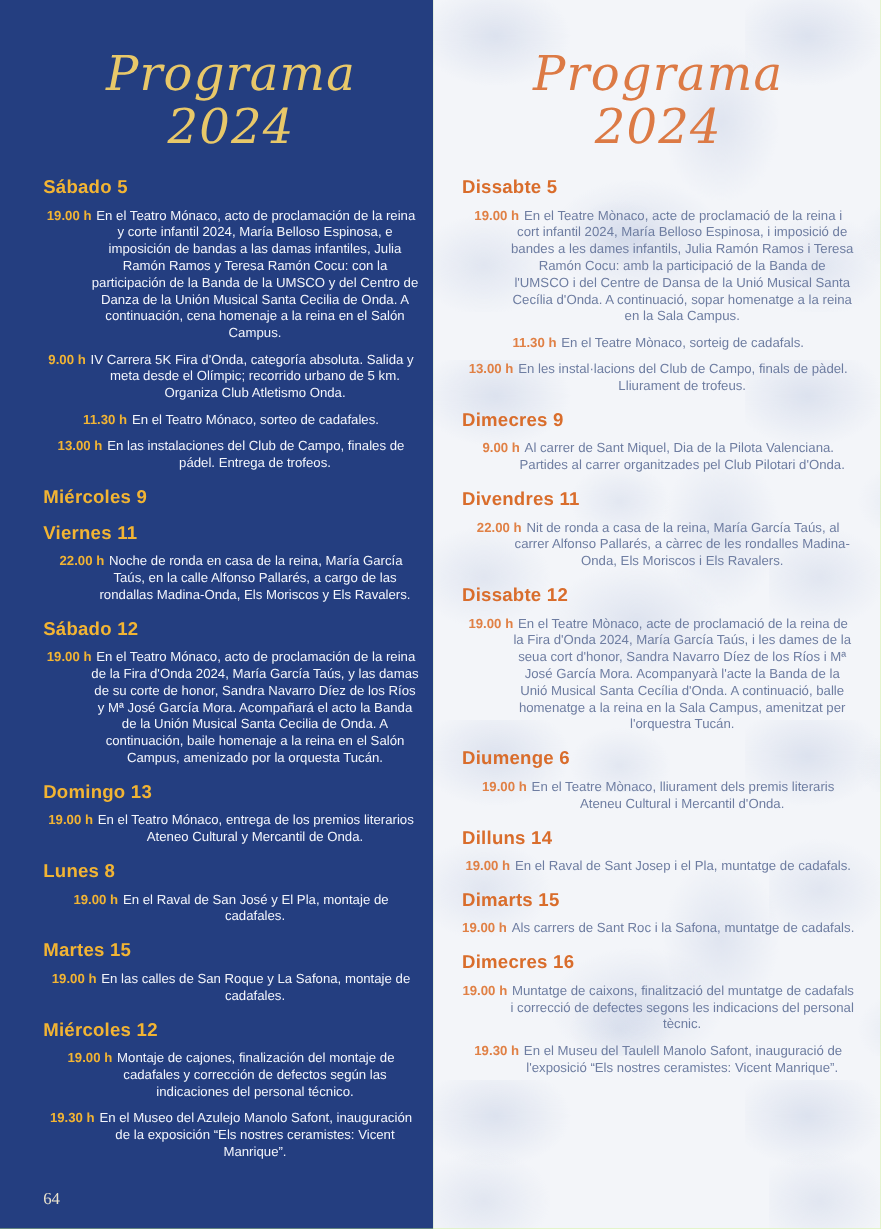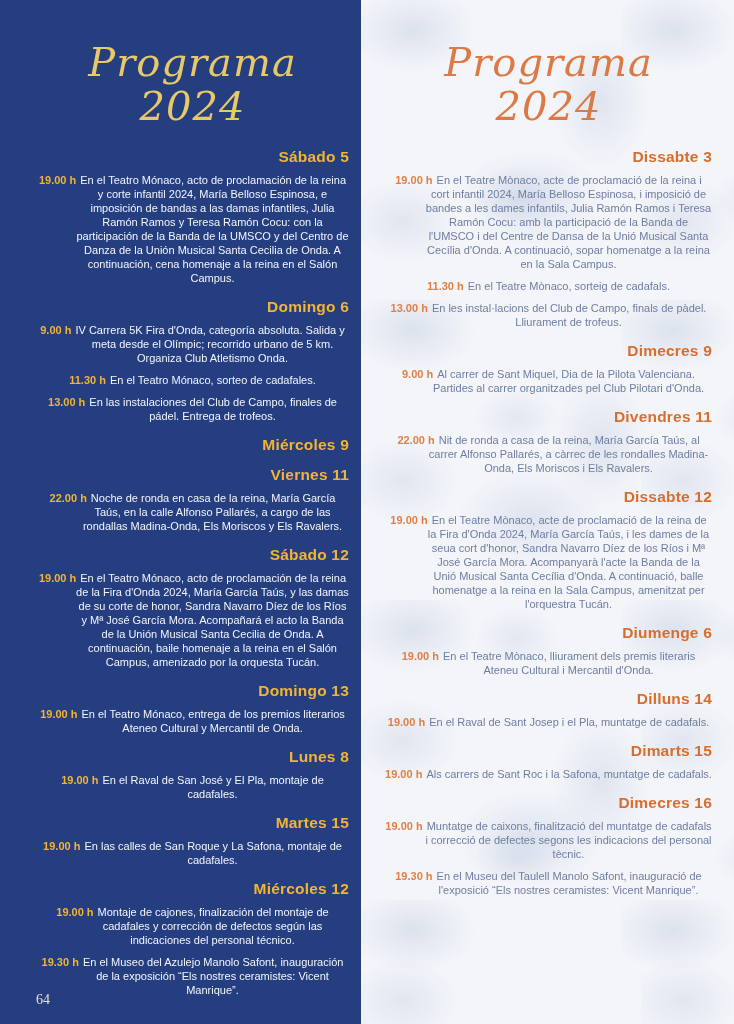--- a/index.html
+++ b/index.html
@@ -36,21 +36,20 @@
     font-size:40px;line-height:1.1;
     text-align:center;margin:14px 0 20px 0;
     letter-spacing:1px;
   }
   .left .title{color:#e8c869;}
   .right .title{color:#dc7a45;}
   h2.day{
     font-size:15.5px;font-weight:bold;
     margin:13px 0 8px 0;line-height:1.1;
     letter-spacing:0.2px;
-    text-align:right;
   }
   .left h2.day{color:#f2b433;}
   .right h2.day{color:#d96d2c;}
   p.event{
     font-size:11px;line-height:14px;margin:0 0 8px 0;
     padding-left:40px;text-indent:-40px;text-align:center;
   }
   span.time{font-weight:bold;margin-right:4px;}
   .left span.time{color:#f2b433;}
   .right span.time{color:#e08045;}
@@ -70,21 +69,20 @@
 
   <div class="col left">
     <h1 class="title">Programa 2024</h1>
 
     <section>
       <h2 class="day">Sábado 5</h2>
       <p class="event"><span class="time">19.00 h</span><span>En el Teatro Mónaco, acto de proclamación de la reina y corte infantil 2024, María Belloso Espinosa, e imposición de bandas a las damas infantiles, Julia Ramón Ramos y Teresa Ramón Cocu: con la participación de la Banda de la UMSCO y del Centro de Danza de la Unión Musical Santa Cecilia de Onda. A continuación, cena homenaje a la reina en el Salón Campus.</span></p>
     </section>
 
     <section>
-      <h2 class="day">Domingo 6</h2>
       <p class="event"><span class="time">9.00 h</span><span>IV Carrera 5K Fira d'Onda, categoría absoluta. Salida y meta desde el Olímpic; recorrido urbano de 5 km. Organiza Club Atletismo Onda.</span></p>
       <p class="event"><span class="time">11.30 h</span><span>En el Teatro Mónaco, sorteo de cadafales.</span></p>
       <p class="event"><span class="time">13.00 h</span><span>En las instalaciones del Club de Campo, finales de pádel. Entrega de trofeos.</span></p>
     </section>
 
     <section>
       <h2 class="day">Miércoles 9</h2>
     </section>
 
     <section>
@@ -118,21 +116,21 @@
       <p class="event"><span class="time">19.30 h</span><span>En el Museo del Azulejo Manolo Safont, inauguración de la exposición “Els nostres ceramistes: Vicent Manrique”.</span></p>
     </section>
 
     <div class="pagenum">64</div>
   </div>
 
   <div class="col right">
     <h1 class="title">Programa 2024</h1>
 
     <section>
-      <h2 class="day">Dissabte 3</h2>
+      <h2 class="day">Dissabte 5</h2>
       <p class="event"><span class="time">19.00 h</span><span>En el Teatre Mònaco, acte de proclamació de la reina i cort infantil 2024, María Belloso Espinosa, i imposició de bandes a les dames infantils, Julia Ramón Ramos i Teresa Ramón Cocu: amb la participació de la Banda de l'UMSCO i del Centre de Dansa de la Unió Musical Santa Cecília d'Onda. A continuació, sopar homenatge a la reina en la Sala Campus.</span></p>
     </section>
 
     <section>
       <p class="event"><span class="time">11.30 h</span><span>En el Teatre Mònaco, sorteig de cadafals.</span></p>
       <p class="event"><span class="time">13.00 h</span><span>En les instal·lacions del Club de Campo, finals de pàdel. Lliurament de trofeus.</span></p>
     </section>
 
     <section>
       <h2 class="day">Dimecres 9</h2>

